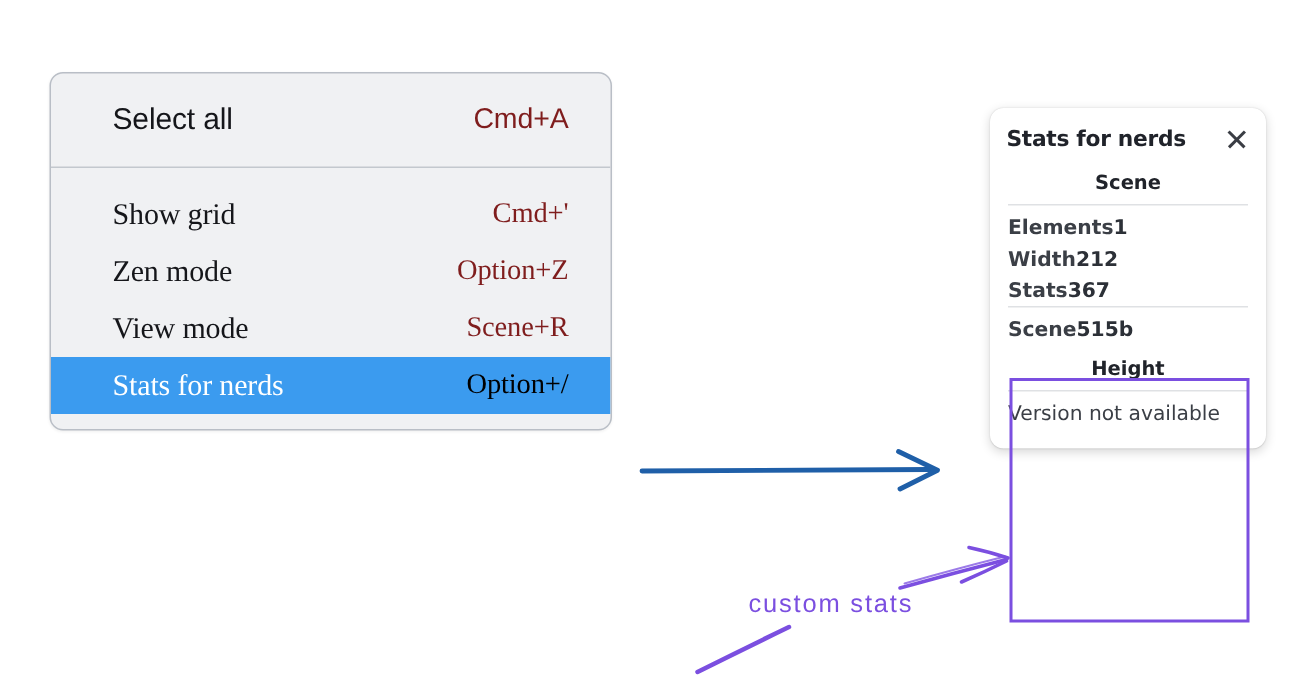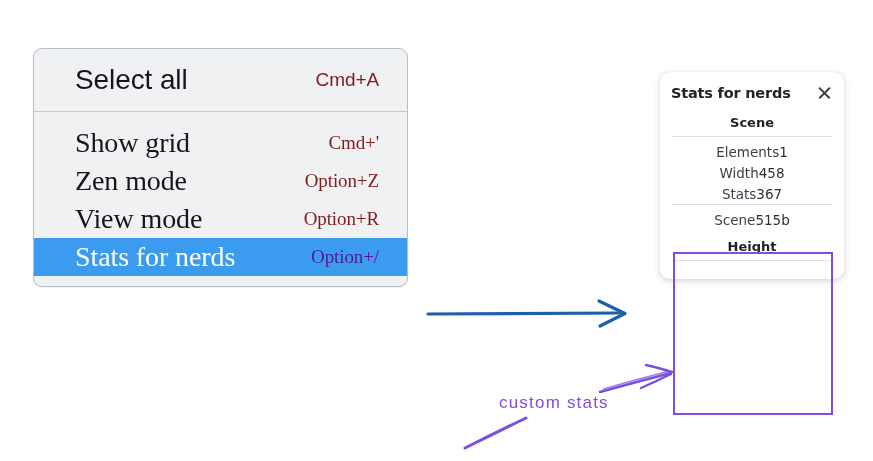--- a/index.html
+++ b/index.html
@@ -45,34 +45,34 @@
   .menu-item {
     display: flex;
     align-items: center;
     justify-content: space-between;
     height: 38px;
     padding: 0 28px 0 41px;
     box-sizing: border-box;
     cursor: default;
   }
   .menu-item .mi-label {
-    font-size: 28px;
+    font-size: 20px;
     color: #15161a;
     letter-spacing: -0.1px;
   }
   .menu-item .mi-shortcut {
     font-size: 19px;
     color: #7f1d1d;
     letter-spacing: -0.1px;
   }
   .menu-item.is-selected {
     background: #3b9bef;
   }
   .menu-item.is-selected .mi-label { color: #ffffff; }
-  .menu-item.is-selected .mi-shortcut { color: #4c1d95; }
+  .menu-item.is-selected .mi-shortcut { color: #000000; }
 
   
   #stats-panel {
     position: absolute;
     left: 660px;
     top: 72px;
     width: 184px;
     background: #ffffff;
     border-radius: 9px;
     box-sizing: border-box;
@@ -119,24 +119,25 @@
     padding: 2px 0 6px 0;
   }
   .rule {
     height: 1px;
     background: #dfe1e4;
     margin: 0 1px 4px 1px;
   }
   .stat-row {
     display: flex;
     align-items: baseline;
-    justify-content: center;
+    justify-content: flex-start;
     font-size: 13.5px;
     color: #3b3f46;
     padding: 2.5px 1px;
+    font-weight: bold;
   }
   .stat-row .sv { color: #2c3037; }
   .plain-row {
     font-size: 13.5px;
     color: #3b3f46;
     padding: 3px 1px 1px 1px;
   }
 
   
   #annot-box {
@@ -185,21 +186,21 @@
     <div class="menu-item">
       <span class="mi-label">Show grid</span>
       <span class="mi-shortcut">Cmd+'</span>
     </div>
     <div class="menu-item">
       <span class="mi-label">Zen mode</span>
       <span class="mi-shortcut">Option+Z</span>
     </div>
     <div class="menu-item">
       <span class="mi-label">View mode</span>
-      <span class="mi-shortcut">Option+R</span>
+      <span class="mi-shortcut">Scene+R</span>
     </div>
     <div class="menu-item is-selected">
       <span class="mi-label">Stats for nerds</span>
       <span class="mi-shortcut">Option+/</span>
     </div>
   </div>
 
 </div>
 
 <div id="stats-panel">
@@ -210,35 +211,36 @@
   </div>
 
   <div class="section-heading">Scene</div>
   <div class="rule"></div>
   <div class="stat-row">
     <span class="sl">Elements</span>
     <span class="sv">1</span>
   </div>
   <div class="stat-row">
     <span class="sl">Width</span>
-    <span class="sv">458</span>
+    <span class="sv">212</span>
   </div>
   <div class="stat-row">
     <span class="sl">Stats</span>
     <span class="sv">367</span>
   </div>
 
   <div class="rule"></div>
   <div class="stat-row">
     <span class="sl">Scene</span>
     <span class="sv">515b</span>
   </div>
 
   <div class="section-heading" style="padding-top:9px;">Height</div>
   <div class="rule"></div>
+  <div class="plain-row">Version not available</div>
 
 </div>
 
 <div id="annot-box"></div>
 
 <svg id="annotations" viewBox="0 0 873 461">
 
   <g>
     <line x1="428" y1="314" x2="620" y2="313" stroke="#1f5fa8" stroke-width="3.2" stroke-linecap="round"></line>
     <path d="M599 301 L625 313.5 L600 326" fill="none" stroke="#1f5fa8" stroke-width="3.2" stroke-linecap="round" stroke-linejoin="round"></path>

